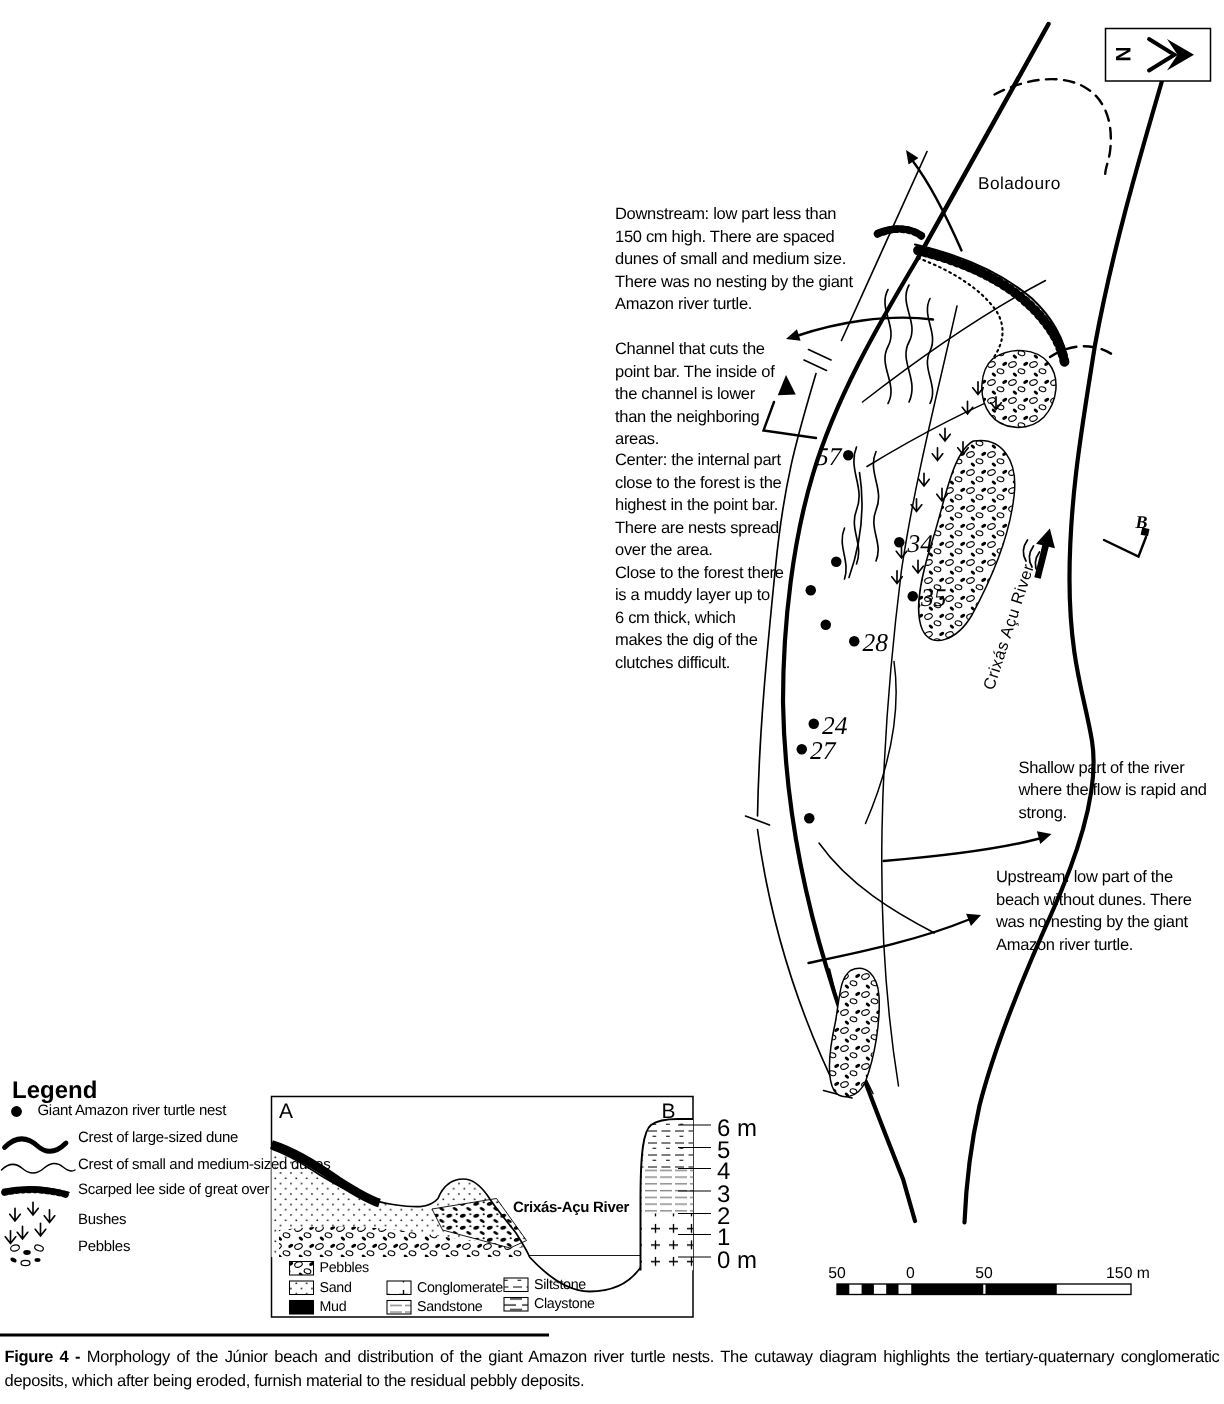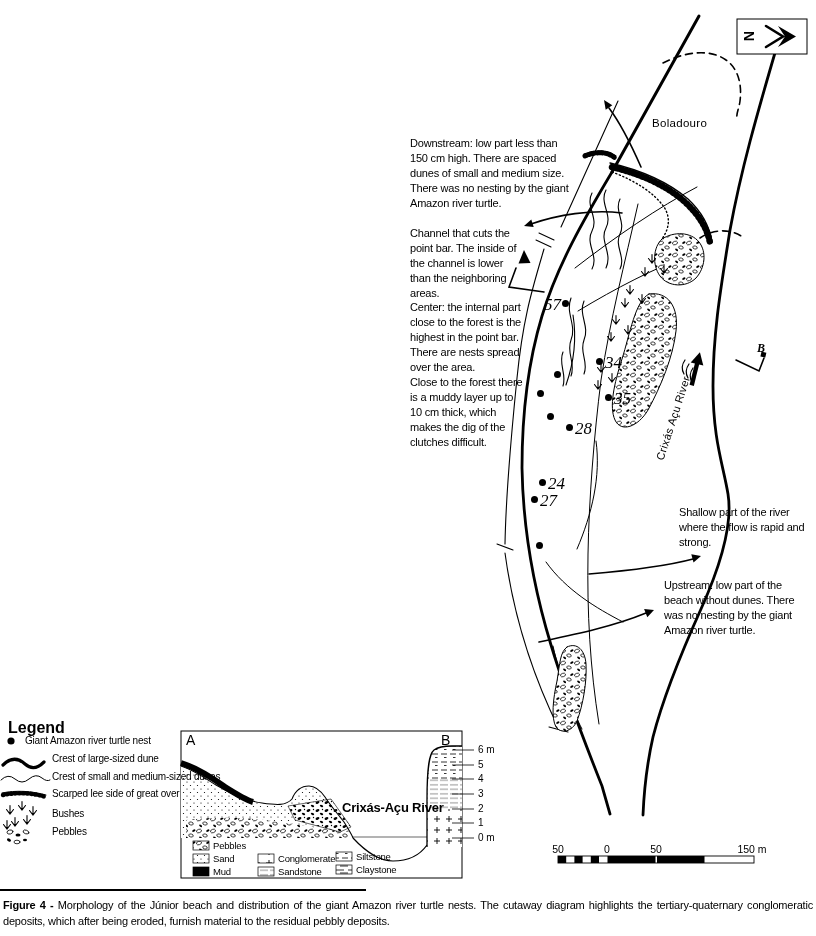--- a/index.html
+++ b/index.html
@@ -5,23 +5,23 @@
   html,body{margin:0;padding:0;background:#fff;}
   .stage{position:relative;width:816px;height:936px;background:#fff;overflow:hidden;
          font-family:"Liberation Sans",sans-serif;color:#000;}
   svg.art{position:absolute;left:0;top:0;}
   .txt{position:absolute;white-space:pre-line;font-size:11px;line-height:15px;letter-spacing:-0.2px;}
   .nest{position:absolute;width:7px;height:7px;border-radius:50%;background:#000;}
   .nest-label{position:absolute;font-family:"Liberation Serif",serif;font-style:italic;font-size:17px;}
   .legend-title{position:absolute;font-weight:bold;font-size:16px;}
   .legend-item{position:absolute;font-size:10px;letter-spacing:-0.2px;}
   .sec-label{position:absolute;font-size:14px;}
-  .sec-ev{position:absolute;font-size:10px;}
+  .sec-ev{position:absolute;font-size:16px;}
   .sec-leg{position:absolute;font-size:9.5px;letter-spacing:-0.2px;}
-  .sec-river{position:absolute;font-size:13px;font-weight:bold;letter-spacing:-0.2px;}
+  .sec-river{position:absolute;font-size:10px;font-weight:bold;letter-spacing:-0.2px;}
   .scale-lbl{position:absolute;font-size:10.5px;transform:translateX(-50%);}
   .river-rot{position:absolute;left:612px;top:412px;width:122px;text-align:center;
              font-size:11px;letter-spacing:0.4px;transform:rotate(-72deg);}
   .place{position:absolute;font-size:11.5px;letter-spacing:0.3px;}
   .bmark{position:absolute;font-family:"Liberation Serif",serif;font-weight:bold;font-style:italic;font-size:12px;}
   .north-n{position:absolute;left:744px;top:28px;font-size:14px;font-weight:bold;transform:rotate(90deg);}
   .cap-rule{position:absolute;left:0;top:889px;width:366px;height:2px;background:#000;}
   .caption{position:absolute;left:3px;top:898px;width:810px;font-size:11px;line-height:15.5px;
            text-align:justify;letter-spacing:-0.2px;}
   .caption b{font-weight:bold;}
@@ -246,21 +246,21 @@
 the channel is lower
 than the neighboring
 areas.</div>
 <div class="txt" style="left:410px;top:300px;width:132px;">Center: the internal part
 close to the forest is the
 highest in the point bar.
 There are nests spread
 over the area.
 Close to the forest there
 is a muddy layer up to
-10 cm thick, which
+6 cm thick, which
 makes the dig of the
 clutches difficult.</div>
 <div class="txt" style="left:679px;top:505px;width:136px;">Shallow part of the river
 where the flow is rapid and
 strong.</div>
 <div class="txt" style="left:664px;top:578px;width:152px;">Upstream: low part of the
 beach without dunes. There
 was no nesting by the giant
 Amazon river turtle.</div>
 

